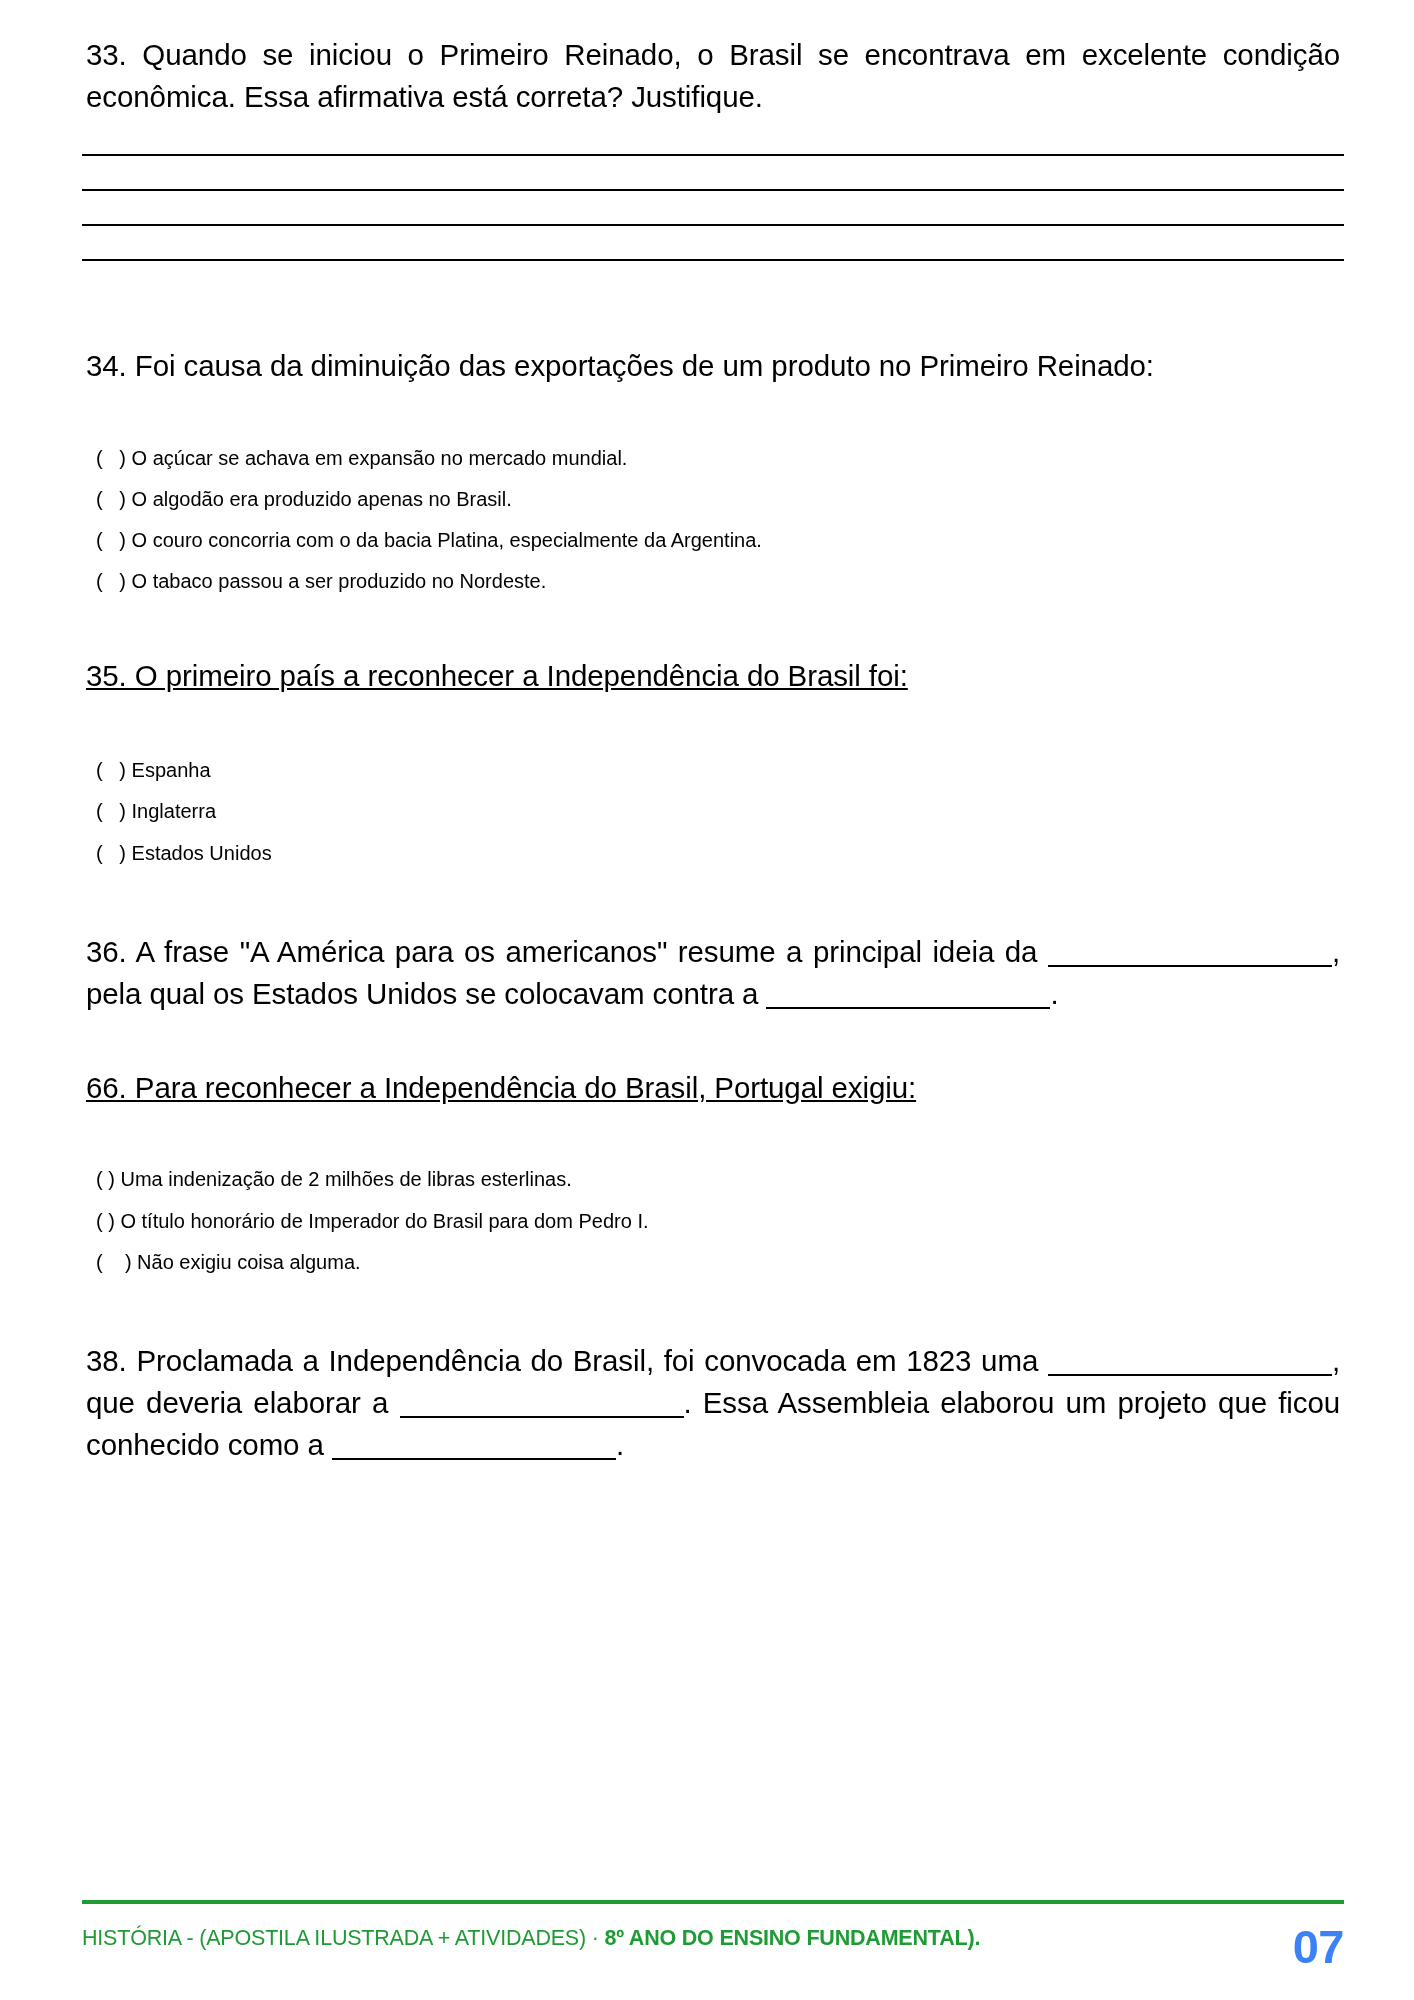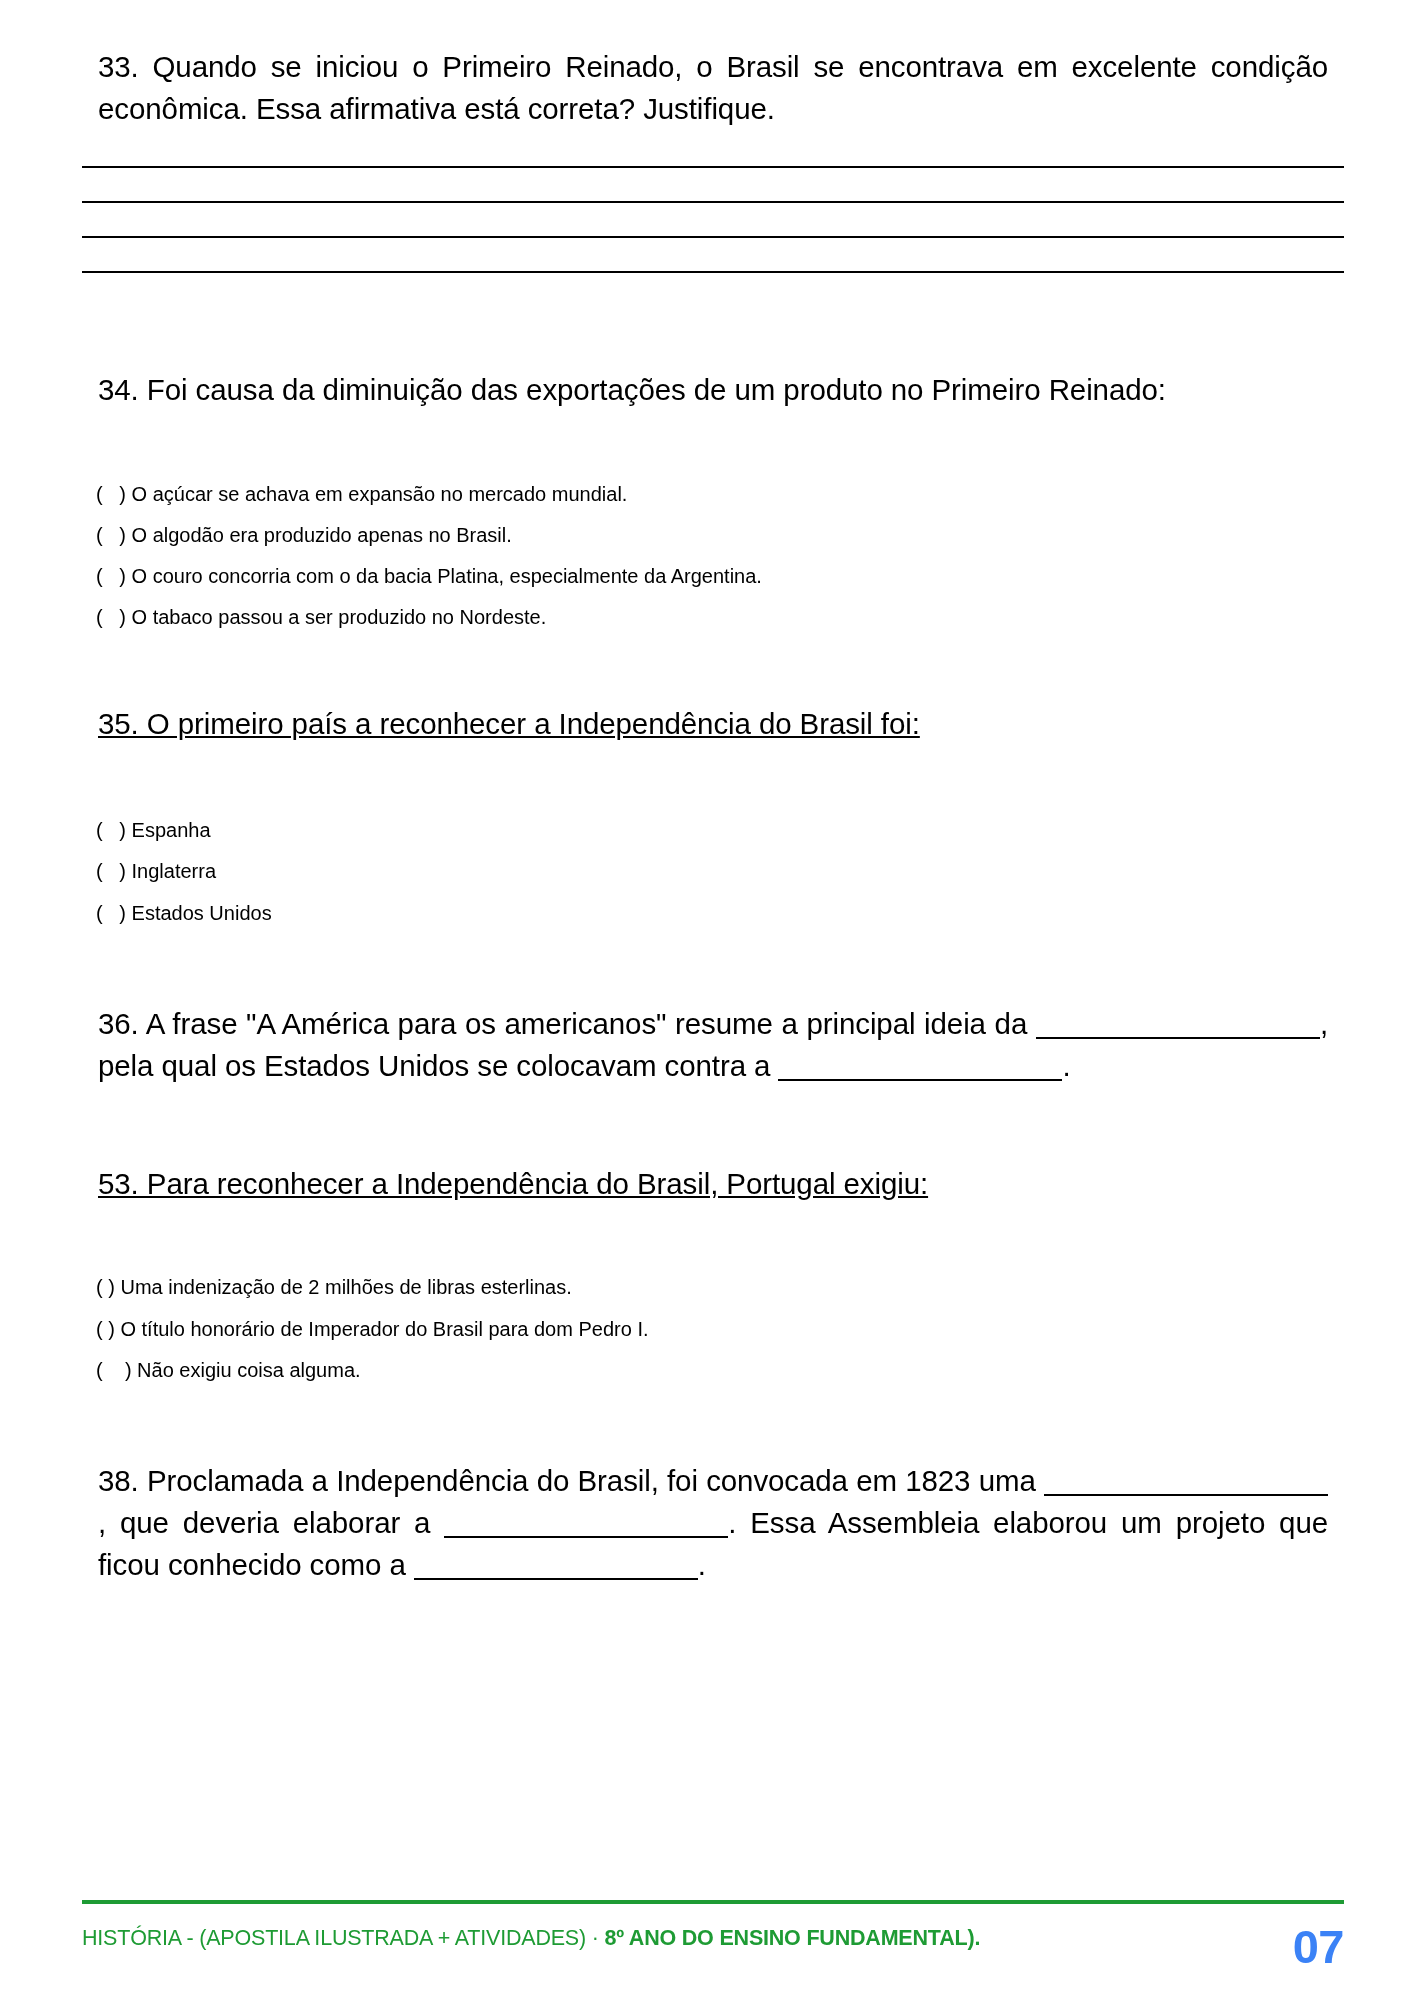--- a/index.html
+++ b/index.html
@@ -25,21 +25,21 @@
   .content {
     width: 1262px;
   }
 
   
   .q-stem {
     font-size: 29.5px;
     line-height: 1.42;
     text-align: justify;
     text-justify: inter-word;
-    margin: 16px;
+    margin: 4px;
     letter-spacing: -0.1px;
   }
   .q-stem.nojust {
     text-align: left;
     text-decoration: underline;
   }
 
   .block { margin: 0; }
 
   .gap-lines {
@@ -157,21 +157,21 @@
 
     <div class="sp-q36"></div>
 
     <div class="block">
       <p class="q-stem"><span>36. A frase "A América para os americanos" resume a principal ideia da</span> <span class="blank-inline blank-w1"></span><span>, pela qual os Estados Unidos se colocavam contra a</span> <span class="blank-inline blank-w1"></span><span>.</span></p>
     </div>
 
     <div class="sp-q37"></div>
 
     <div class="block">
-      <p class="q-stem nojust">53. Para reconhecer a Independência do Brasil, Portugal exigiu:</p>
+      <p class="q-stem nojust">66. Para reconhecer a Independência do Brasil, Portugal exigiu:</p>
       <div class="sp-37opts"></div>
       <ul class="options">
         <li class="option">( ) Uma indenização de 2 milhões de libras esterlinas.</li>
         <li class="option">( ) O título honorário de Imperador do Brasil para dom Pedro I.</li>
         <li class="option">(    ) Não exigiu coisa alguma.</li>
       </ul>
     </div>
 
     <div class="sp-q38"></div>
 

